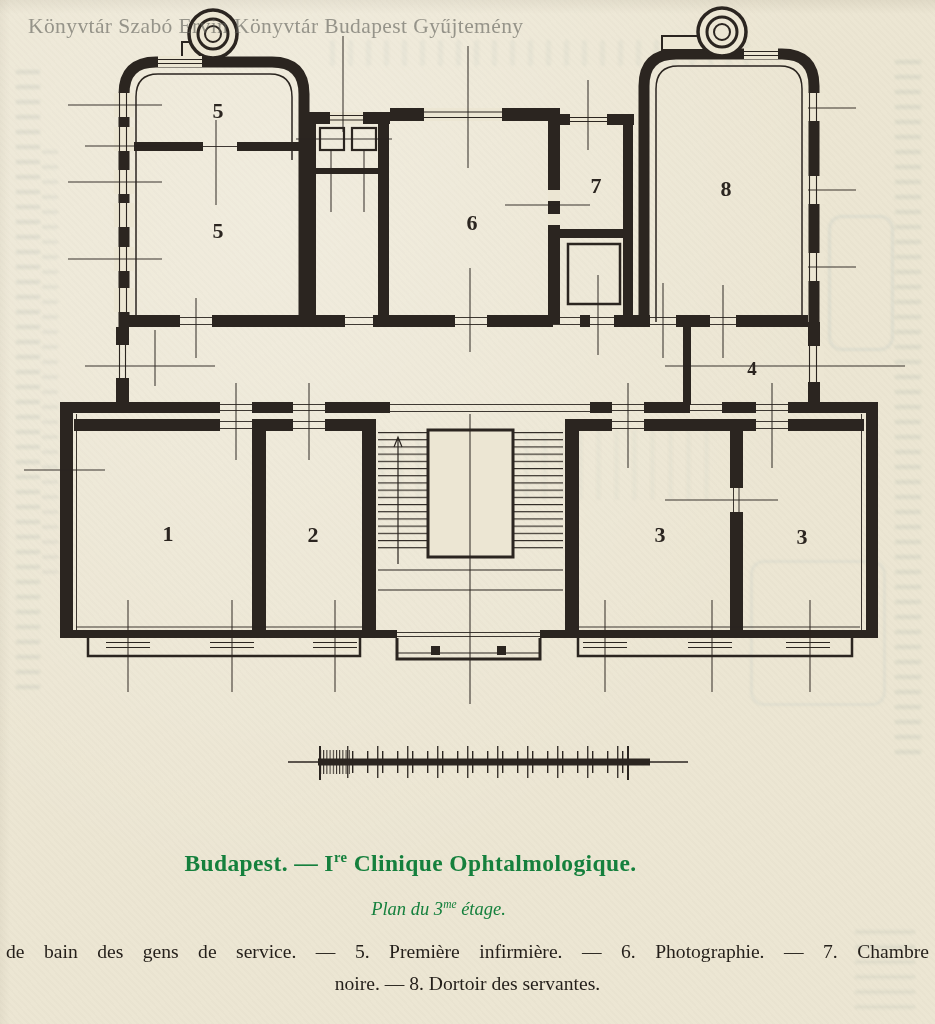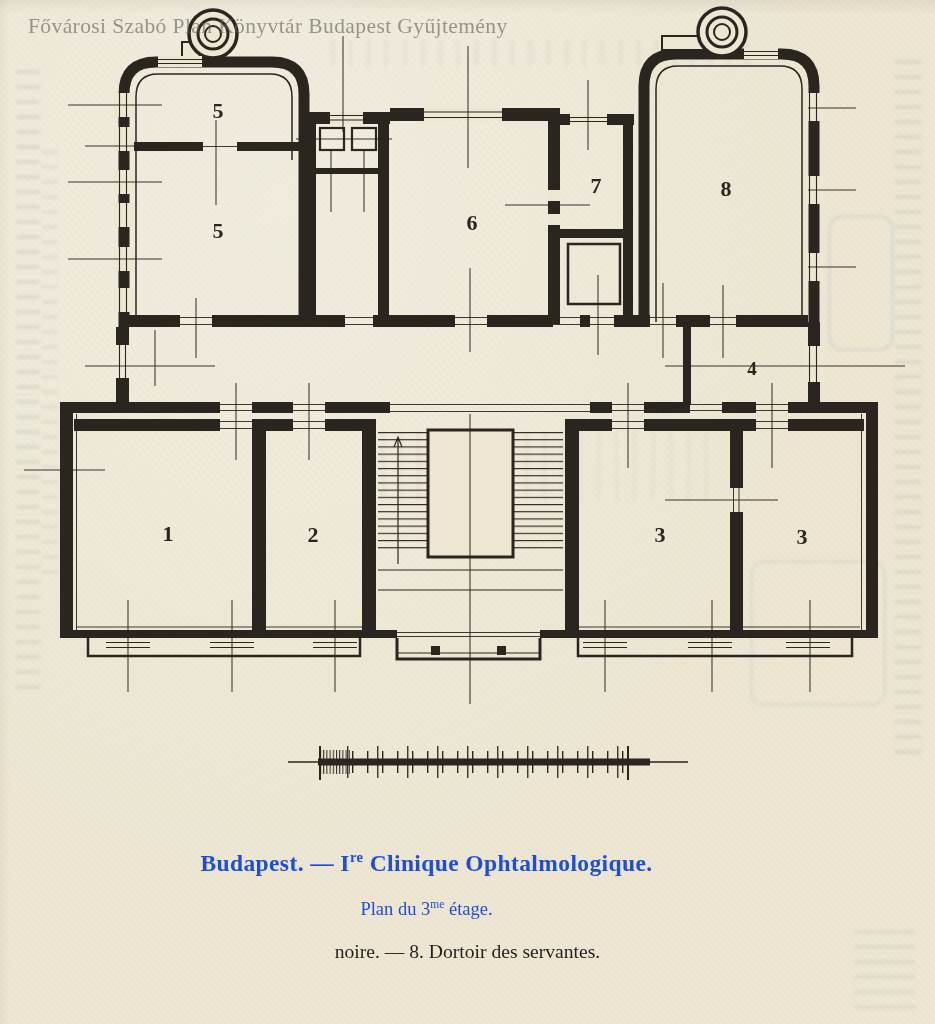--- a/index.html
+++ b/index.html
@@ -21,23 +21,23 @@
   .ghost{position:absolute;pointer-events:none;filter:blur(1px);}
   .g-col{background:repeating-linear-gradient(to bottom, rgba(125,150,145,.13) 0 4px, rgba(0,0,0,0) 4px 15px);}
   .g-row{background:repeating-linear-gradient(to right, rgba(125,150,150,.10) 0 5px, rgba(0,0,0,0) 5px 18px);}
   .g-box{border:3px solid rgba(140,170,175,.14);border-radius:14px;}
   .watermark{
     position:absolute;left:28px;top:14px;width:880px;
     font-size:21.5px;letter-spacing:.4px;color:rgba(96,96,88,.62);
     white-space:nowrap;
   }
   svg text{font-family:"Liberation Serif", serif;}
-  .caption{position:absolute;left:16px;width:821px;text-align:center;color:#1d4ed8;}
+  .caption{position:absolute;left:0;width:821px;text-align:center;color:#15803d;}
   .title{top:850px;font-weight:bold;font-size:23.5px;letter-spacing:.4px;}
-  .subtitle{top:899px;font-size:18.5px;}
+  .subtitle{top:899px;font-style:italic;font-size:18.5px;margin-left:28px;}
   sup{font-size:62%;vertical-align:super;line-height:0;}
   .legend{position:absolute;left:6px;top:936px;width:923px;color:#241f1a;
           font-size:19.6px;line-height:31.5px;}
   .legend-line{text-align:justify;text-align-last:justify;}
   .legend-line.center{text-align:center;text-align-last:center;}
 </style>
 </head>
 <body>
 
 <div class="paper"></div>
@@ -265,24 +265,25 @@
     <text x="596" y="193">7</text>
     <text x="726" y="196">8</text>
     <text x="752" y="375" font-size="19">4</text>
     <text x="168" y="541">1</text>
     <text x="313" y="542">2</text>
     <text x="660" y="542">3</text>
     <text x="802" y="544">3</text>
   </g>
 </svg>
 
-<div class="watermark">Fővárosi Szabó Plan Könyvtár Budapest Gyűjtemény</div>
+<div class="watermark">Könyvtár Szabó Ervin Könyvtár Budapest Gyűjtemény</div>
 
 <div class="caption title">
   <span>Budapest. — I</span><sup>re</sup><span> Clinique Ophtalmologique.</span>
 </div>
 <div class="caption subtitle">
   <span>Plan du 3</span><sup>me</sup><span> étage.</span>
 </div>
 
 <div class="legend">
+  <div class="legend-line">de bain des gens de service. — 5. Première infirmière. — 6. Photographie. — 7. Chambre</div>
   <div class="legend-line center">noire. — 8. Dortoir des servantes.</div>
 </div>
 
 </body></html>

